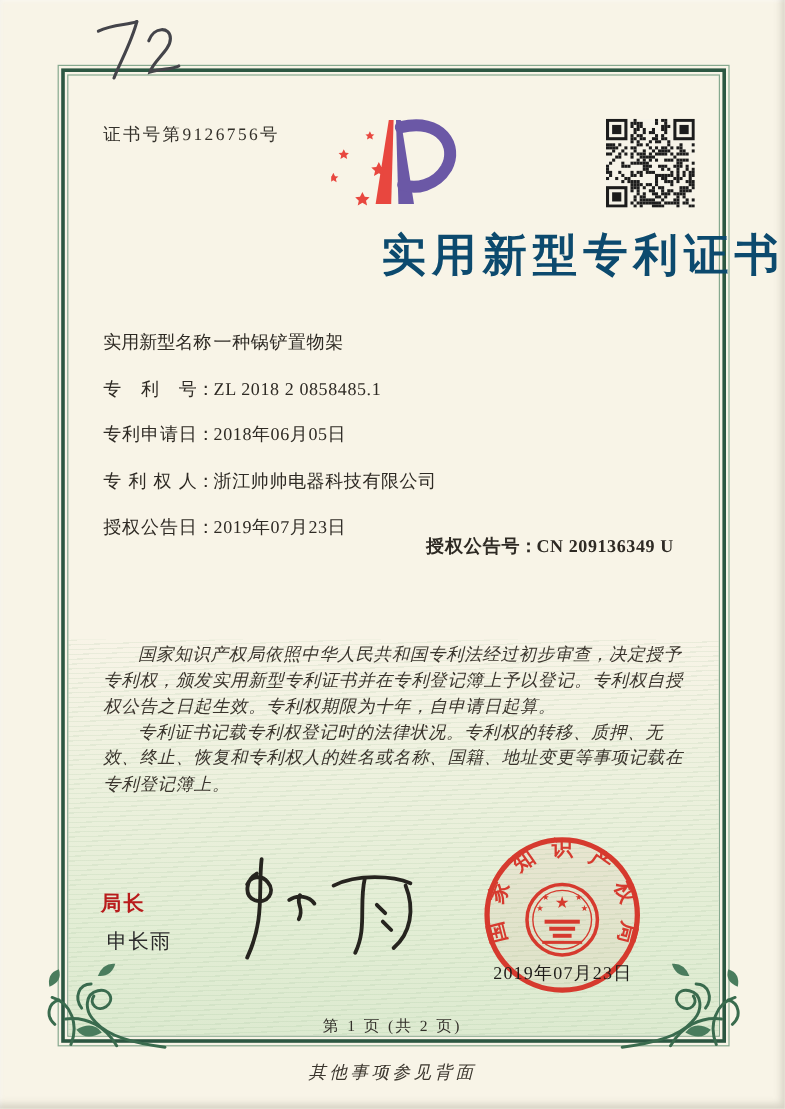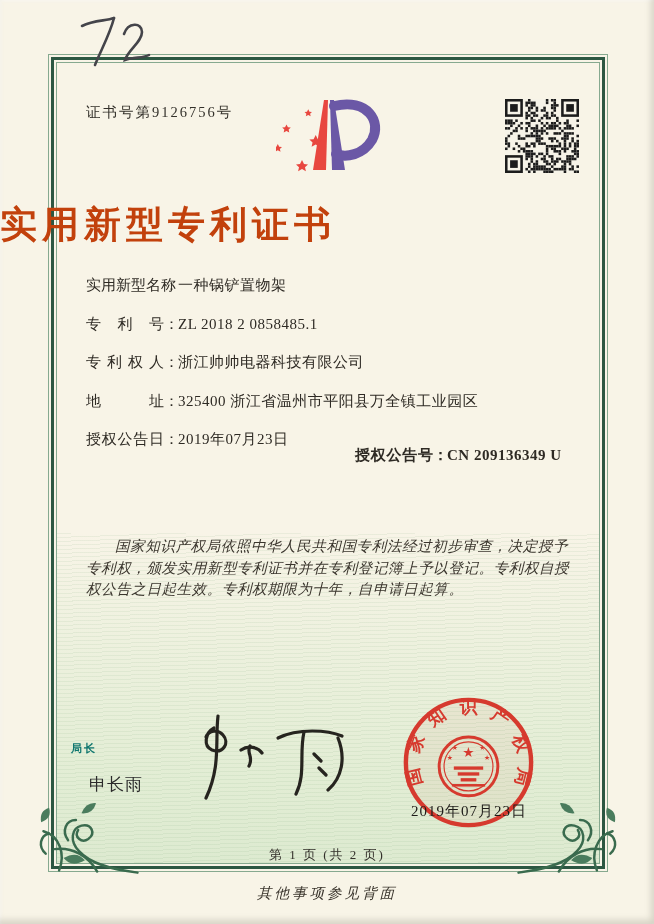--- a/index.html
+++ b/index.html
@@ -25,36 +25,36 @@
   
   .flourish{position:absolute;width:112px;height:112px;}
   .flourish.left{left:30px;top:764px;}
   .flourish.right{right:28px;top:764px;transform:scaleX(-1);}
   
   .handwritten{position:absolute;left:74px;top:10px;width:78px;height:62px;}
   
   .cert-no{position:absolute;left:86px;top:103px;font-size:14.5px;letter-spacing:2px;color:#33302a;}
   .logo{position:absolute;left:276px;top:92px;width:108px;height:98px;}
   .qr{position:absolute;left:505px;top:99px;width:74px;height:74px;}
-  .title{position:absolute;left:0;right:0;top:200px;text-align:left;
-    font-size:37px;font-weight:600;letter-spacing:5px;color:#c2410c;}
+  .title{position:absolute;left:0;right:0;top:188px;text-align:right;
+    font-size:37px;font-weight:600;letter-spacing:5px;color:#0c4a6e;}
   
   .fields{position:absolute;left:86px;top:276px;width:500px;font-size:15px;color:#2e2a24;}
   .frow{height:38.6px;position:relative;white-space:nowrap;}
   .flabel{display:inline-block;width:78px;text-align:justify;text-align-last:justify;vertical-align:top;}
   .fcolon{display:inline-block;width:14px;}
   .fvalue{letter-spacing:.5px;}
   .grant-group{position:absolute;left:269px;top:16px;font-weight:bold;}
   
   .paragraphs{position:absolute;left:86px;top:536px;width:484px;}
   .paragraphs p{margin:0;text-indent:2em;font-size:14.5px;line-height:21.6px;
     letter-spacing:.6px;color:#3a352d;font-style:italic;font-family:Liberation Serif, serif;}
   
-  .signer-title{position:absolute;left:71px;top:741px;font-size:11px;font-weight:700;
-    font-family:"Liberation Sans","DejaVu Sans",sans-serif;color:#0f766e;letter-spacing:2px;}
+  .signer-title{position:absolute;left:84px;top:741px;font-size:17px;font-weight:700;
+    font-family:"Liberation Sans","DejaVu Sans",sans-serif;color:#b91c1c;letter-spacing:2px;}
   .signer-name{position:absolute;left:89px;top:773px;font-size:17px;font-weight:400;
     font-family:"Liberation Sans","DejaVu Sans",sans-serif;color:#2b2b2b;letter-spacing:1px;}
   .signature-svg{position:absolute;left:178px;top:704px;width:170px;height:108px;}
   
   .seal{position:absolute;left:400px;top:694px;width:137px;height:137px;}
   .seal-date{position:absolute;left:392px;top:802px;width:154px;text-align:center;
     font-size:15px;color:#1e1c19;letter-spacing:1px;white-space:nowrap;}
   
   .page-info{position:absolute;left:0;right:0;top:846px;text-align:center;
     font-size:13px;letter-spacing:2px;color:#33302a;}
@@ -436,35 +436,36 @@
 <div class="title">实用新型专利证书</div>
 
 <div class="fields">
   <div class="frow">
     <span class="flabel">实用新型名称</span><span class="fcolon">：</span><span class="fvalue">一种锅铲置物架</span>
   </div>
   <div class="frow">
     <span class="flabel">专利号</span><span class="fcolon">：</span><span class="fvalue">ZL 2018 2 0858485.1</span>
   </div>
   <div class="frow">
-    <span class="flabel">专利权人</span><span class="fcolon">：</span><span class="fvalue">浙江帅帅电器科技有限公司</span>
+    <span class="flabel">专利申请日</span><span class="fcolon">：</span><span class="fvalue">2018年06月05日</span>
   </div>
   <div class="frow">
-    <span class="flabel">地址</span><span class="fcolon">：</span><span class="fvalue">325400 浙江省温州市平阳县万全镇工业园区</span>
+    <span class="flabel">专利权人</span><span class="fcolon">：</span><span class="fvalue">浙江帅帅电器科技有限公司</span>
   </div>
   <div class="frow">
     <span class="flabel">授权公告日</span><span class="fcolon">：</span><span class="fvalue">2019年07月23日</span>
     <span class="grant-group">
       <span class="flabel">授权公告号</span><span class="fcolon">：</span><span class="fvalue">CN 209136349 U</span>
     </span>
   </div>
 </div>
 
 <div class="paragraphs">
   <p>国家知识产权局依照中华人民共和国专利法经过初步审查，决定授予专利权，颁发实用新型专利证书并在专利登记簿上予以登记。专利权自授权公告之日起生效。专利权期限为十年，自申请日起算。</p>
+  <p>专利证书记载专利权登记时的法律状况。专利权的转移、质押、无效、终止、恢复和专利权人的姓名或名称、国籍、地址变更等事项记载在专利登记簿上。</p>
 </div>
 
 <div class="signer-title">局长</div>
 <div class="signer-name">申长雨</div>
 
 <svg class="signature-svg" viewBox="0 0 170 108">
   <g fill="none" stroke="#26241f" stroke-width="3.2" stroke-linecap="round">
     <path d="M36,24 C27,29 25,42 34,46 C45,50 52,39 45,31 C40,25 31,26 28,33"></path>
     <path d="M40,12 C37,38 43,62 28,94"></path>
     <path d="M72,42 C68,50 76,52 71,62"></path>

